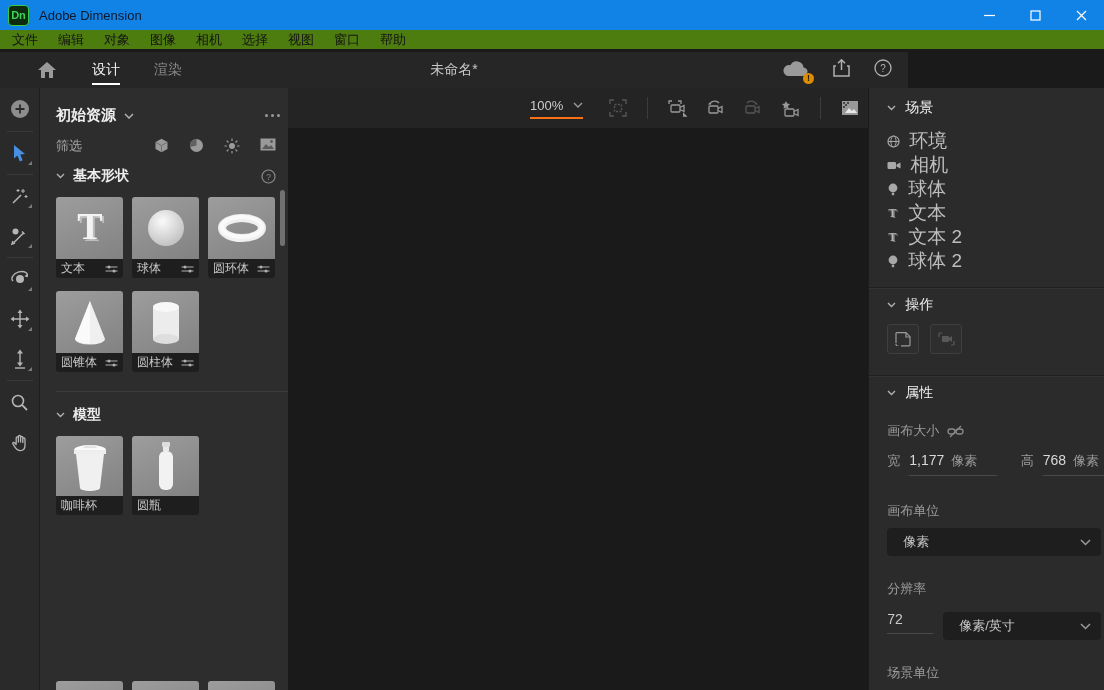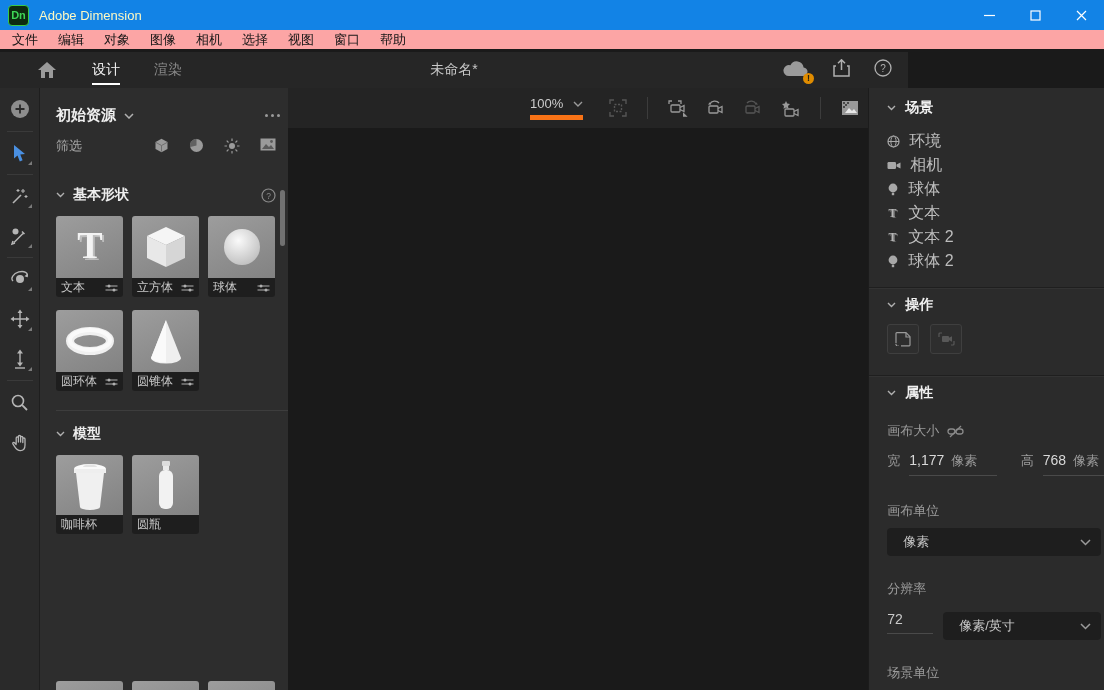--- a/index.html
+++ b/index.html
@@ -2,27 +2,27 @@
 <html><head>
 <meta charset="utf-8">
 <style>
   * { margin:0; padding:0; box-sizing:border-box; }
   html,body { width:1104px; height:690px; overflow:hidden; }
   body { font-family:"Liberation Sans","DejaVu Sans",sans-serif; background:#1a1a1a; position:relative; }
 
   
   .titlebar { position:absolute; top:0; left:0; width:1104px; height:30px; background:#1283e6; display:flex; align-items:center; }
   .app-logo { width:21px; height:21px; margin-left:8px; background:#0d2b10; border:1px solid #39c949; border-radius:4px; color:#3ed455; font-size:11px; font-weight:bold; display:flex; align-items:center; justify-content:center; }
-  .win-title { color:#fef9c3; font-size:13px; margin-left:10px; }
+  .win-title { color:#0f172a; font-size:13px; margin-left:10px; }
   .win-controls { margin-left:auto; display:flex; height:30px; }
   .win-btn { width:46px; height:30px; display:flex; align-items:center; justify-content:center; color:#fff; font-size:13px; cursor:default; }
   .win-btn svg { display:block; }
 
   
-  .menubar { position:absolute; top:30px; left:0; width:1104px; height:19px; background:#fca5a5; display:flex; align-items:center; padding-left:2px; }
+  .menubar { position:absolute; top:30px; left:0; width:1104px; height:19px; background:#4d7c0f; display:flex; align-items:center; padding-left:2px; }
   .menu-item { font-size:13px; color:#151515; padding:0 10px; line-height:22px; }
 
   
   .appbar { position:absolute; top:52px; left:0; width:908px; height:36px; background:#262626; display:flex; align-items:center; }
   .home-btn { margin-left:36px; width:22px; display:flex; justify-content:center; }
   .tab { font-size:14px; margin-left:34px; height:36px; display:flex; align-items:center; position:relative; color:#8b8b8b; }
   .tab.active { color:#f2f2f2; }
   .tab.active:after { content:""; position:absolute; left:0; right:0; bottom:3px; height:2px; background:#ffffff; }
   .doc-title { position:absolute; left:50%; transform:translateX(-50%); color:#c8c8c8; font-size:14px; }
   .appbar-right { margin-left:auto; display:flex; align-items:center; gap:24px; margin-right:16px; }
@@ -42,48 +42,48 @@
   .assets-title { color:#f0f0f0; font-size:15px; font-weight:bold; }
   .assets-header .chev { margin-left:8px; }
   .more-dots { margin-left:auto; display:flex; gap:3px; }
   .more-dots i { width:3px; height:3px; border-radius:50%; background:#9a9a9a; }
   .searchbox { margin-top:20px; width:224px; height:22px; border:1px solid #5a5a5a; border-radius:11px; display:flex; align-items:center; padding:0 8px; }
   .searchbox input { background:transparent; border:none; outline:none; color:#cfcfcf; font-size:12px; font-style:italic; margin-left:6px; width:180px; }
   .searchbox input::placeholder { color:#8a8a8a; font-style:italic; }
   .filter-row { margin-top:12px; width:224px; display:flex; align-items:center; }
   .filter-label { color:#a8a8a8; font-size:13px;font-family:Liberation Serif, serif; }
   .filter-icons { margin-left:auto; display:flex; gap:20px; margin-right:4px; }
-  .sec-header { margin-top:31px; width:224px; display:flex; align-items:center; }
+  .sec-header { margin-top:12px; width:224px; display:flex; align-items:center; }
   .sec-title { color:#ededed; font-size:14px; font-weight:bold; margin-left:8px; }
   .sec-help { margin-left:auto; margin-right:4px; }
   .cards { width:230px; display:flex; flex-wrap:wrap; margin-top:12px; }
   .card { width:67px; margin:0 9px 13px 0; }
   .thumb { width:67px; height:62px; background:linear-gradient(155deg,#9d9d9d,#828282); border-radius:3px 3px 0 0; display:flex; align-items:center; justify-content:center; }
   .card-label { width:67px; height:19px; background:#1e1e1e; border-radius:0 0 3px 3px; display:flex; align-items:center; padding:0 5px; }
   .card-label span { color:#c9c9c9; font-size:12px; white-space:nowrap; }
   .card-label .sliders { margin-left:auto; }
   .assets-divider { width:232px; height:1px; background:#3d3d3d; margin:6px 0 14px 0; }
   .partial-row { display:flex; position:absolute; bottom:0; left:16px; }
   .partial { width:67px; height:9px; margin-right:9px; background:linear-gradient(155deg,#9d9d9d,#909090); border-radius:3px 3px 0 0; }
   .lp-scroll { position:absolute; right:3px; top:102px; width:5px; height:56px; border-radius:3px; background:#717171; }
 
   .canvas-col { flex:1; background:#1a1a1a; position:relative; }
   .canvas-toolbar { height:40px; background:#242424; display:flex; align-items:center; padding-left:242px; }
-  .zoomctl { display:flex; align-items:center; gap:10px; padding-bottom:4px; border-bottom:5px solid #f97316; }
+  .zoomctl { display:flex; align-items:center; gap:10px; padding-bottom:4px; border-bottom:2px solid #f97316; }
   .zoom-level { color:#cccccc; font-size:13px; }
   .ct-gap { width:18px; }
   .ct-divider { width:1px; height:22px; background:#3c3c3c; margin:0 12px; }
   .ct-icon { padding:0 8px; display:flex; align-items:center; }
 
   .rpanel { width:252px; background:#2b2b2b; border-left:1px solid #1c1c1c; position:relative; padding-left:18px; }
   .rp-header { display:flex; align-items:center; margin-top:11px; }
-  .rp-title { color:#f0f0f0; font-size:14px; font-weight:bold; margin-left:9px; }
+  .rp-title { color:#f0f0f0; font-size:14px; font-weight:normal; margin-left:9px; }
   .scene-list { margin-top:12px; }
   .scene-item { height:24px; display:flex; align-items:center; }
-  .scene-item .lbl { color:#bdbdbd; font-size:16px; margin-left:9px; }
+  .scene-item .lbl { color:#bdbdbd; font-size:19px; margin-left:9px; }
   .rp-divider { position:relative; left:-18px; width:252px; height:1px; background:#1f1f1f; box-shadow:0 1px 0 #333; }
   .actions-btns { display:flex; gap:11px; margin:10px 0 21px 0; }
   .act-btn { width:32px; height:30px; border:1px solid #3f3f3f; border-radius:3px; display:flex; align-items:center; justify-content:center; background:#2e2e2e; }
   .prop-label { color:#9c9c9c; font-size:13px; }
   .canvas-size-row { display:flex; align-items:center; gap:8px; margin-top:20px; }
   .wh-row { display:flex; align-items:baseline; margin-top:12px; }
   .wh-field { display:flex; align-items:baseline; gap:7px; border-bottom:1px solid #4a4a4a; padding-bottom:5px; margin-left:9px; }
   .wh-val { color:#d9d9d9; font-size:14px; }
   .wh-unit { color:#9c9c9c; font-size:13px; }
   .dropdown { width:214px; height:28px; background:#1e1e1e; border-radius:4px; display:flex; align-items:center; padding:0 10px; margin-top:8px; }
@@ -289,37 +289,20 @@
             <span>文本</span>
           <svg class="sliders" width="13" height="10" viewBox="0 0 13 10">
               <path d="M0.5,3 H12.5 M0.5,7 H12.5" stroke="#b0b0b0" stroke-width="1.1"></path>
               <circle cx="4" cy="3" r="1.5" fill="#b0b0b0"></circle>
               <circle cx="9" cy="7" r="1.5" fill="#b0b0b0"></circle>
             </svg>
           </div>
       </div>
       <div class="card">
         <div class="thumb">
-            <svg width="52" height="52" viewBox="0 0 52 52">
-              <polygon points="26,6 45,15 26,24 7,15" fill="#f5f5f5"></polygon>
-              <polygon points="45,15 45,37 26,46 26,24" fill="#d6d6d6"></polygon>
-              <polygon points="7,15 26,24 26,46 7,37" fill="#e8e8e8"></polygon>
-            </svg>
-          </div>
-        <div class="card-label">
-            <span>立方体</span>
-          <svg class="sliders" width="13" height="10" viewBox="0 0 13 10">
-              <path d="M0.5,3 H12.5 M0.5,7 H12.5" stroke="#b0b0b0" stroke-width="1.1"></path>
-              <circle cx="4" cy="3" r="1.5" fill="#b0b0b0"></circle>
-              <circle cx="9" cy="7" r="1.5" fill="#b0b0b0"></circle>
-            </svg>
-          </div>
-      </div>
-      <div class="card">
-        <div class="thumb">
             <svg width="50" height="50" viewBox="0 0 50 50">
               <defs>
                 <radialGradient id="sg" cx="40%" cy="32%" r="75%">
                   <stop offset="0%" stop-color="#fafafa"></stop>
                   <stop offset="100%" stop-color="#bdbdbd"></stop>
                 </radialGradient>
               </defs>
               <circle cx="25" cy="25" r="18" fill="url(#sg)"></circle>
             </svg>
           </div>
@@ -350,20 +333,37 @@
       </div>
       <div class="card">
         <div class="thumb">
             <svg width="48" height="50" viewBox="0 0 48 50">
               <path d="M24,4 L9,42 A15,5.5 0 0 0 39,42 Z" fill="#efefef"></path>
               <path d="M24,4 L9,42 A15,5.5 0 0 0 24,46.5 Z" fill="#fafafa"></path>
             </svg>
           </div>
         <div class="card-label">
             <span>圆锥体</span>
+          <svg class="sliders" width="13" height="10" viewBox="0 0 13 10">
+              <path d="M0.5,3 H12.5 M0.5,7 H12.5" stroke="#b0b0b0" stroke-width="1.1"></path>
+              <circle cx="4" cy="3" r="1.5" fill="#b0b0b0"></circle>
+              <circle cx="9" cy="7" r="1.5" fill="#b0b0b0"></circle>
+            </svg>
+          </div>
+      </div>
+      <div class="card">
+        <div class="thumb">
+            <svg width="46" height="50" viewBox="0 0 46 50">
+              <rect x="10" y="10" width="26" height="32" fill="#ececec"></rect>
+              <ellipse cx="23" cy="42" rx="13" ry="5" fill="#dedede"></ellipse>
+              <ellipse cx="23" cy="10" rx="13" ry="5" fill="#f8f8f8"></ellipse>
+            </svg>
+          </div>
+        <div class="card-label">
+            <span>圆柱体</span>
           <svg class="sliders" width="13" height="10" viewBox="0 0 13 10">
               <path d="M0.5,3 H12.5 M0.5,7 H12.5" stroke="#b0b0b0" stroke-width="1.1"></path>
               <circle cx="4" cy="3" r="1.5" fill="#b0b0b0"></circle>
               <circle cx="9" cy="7" r="1.5" fill="#b0b0b0"></circle>
             </svg>
           </div>
       </div>
     </div>
 
     <div class="assets-divider"></div>

